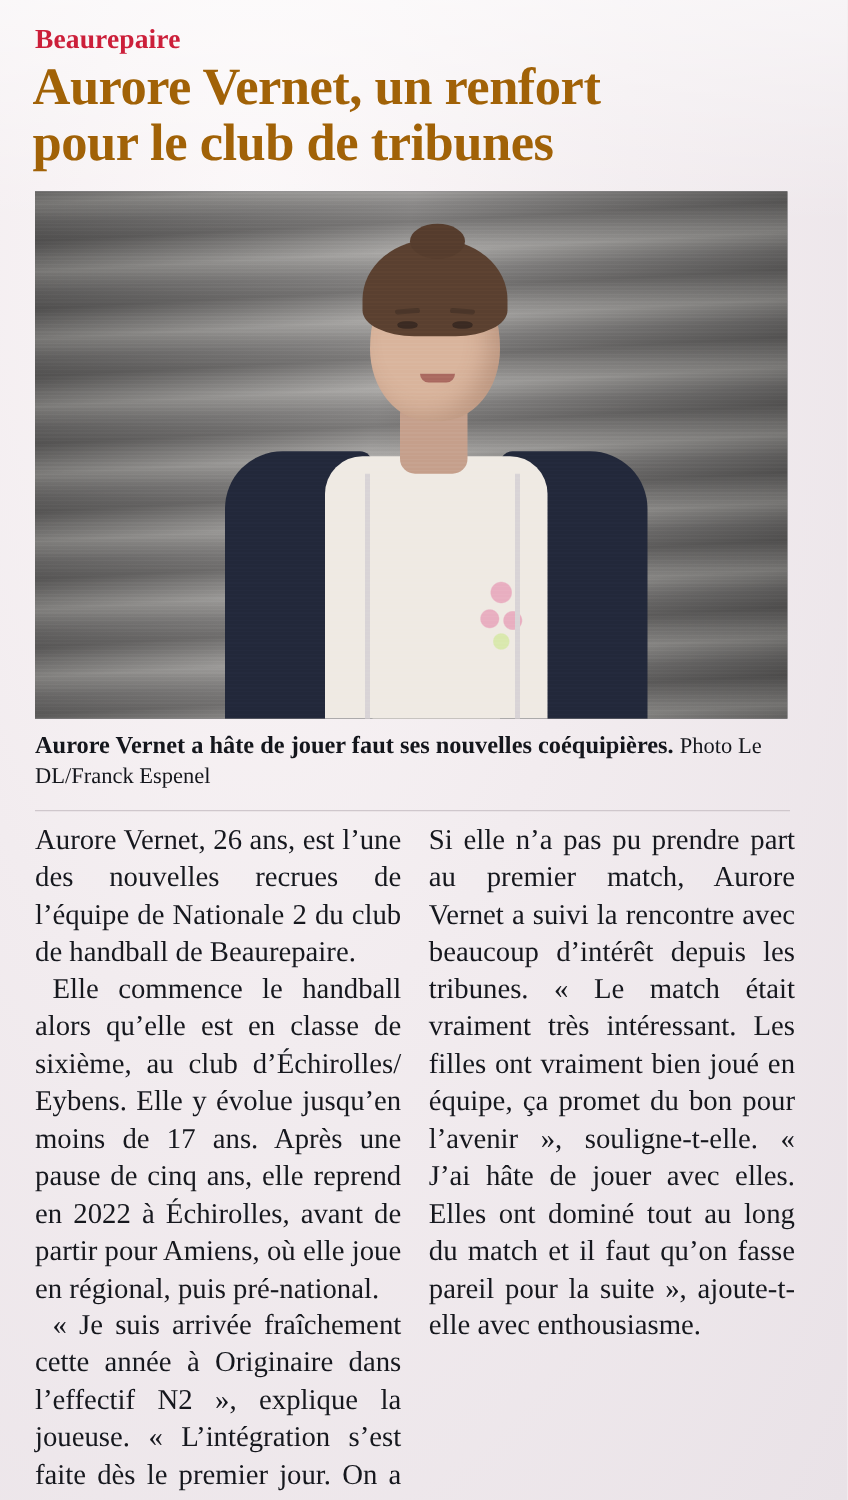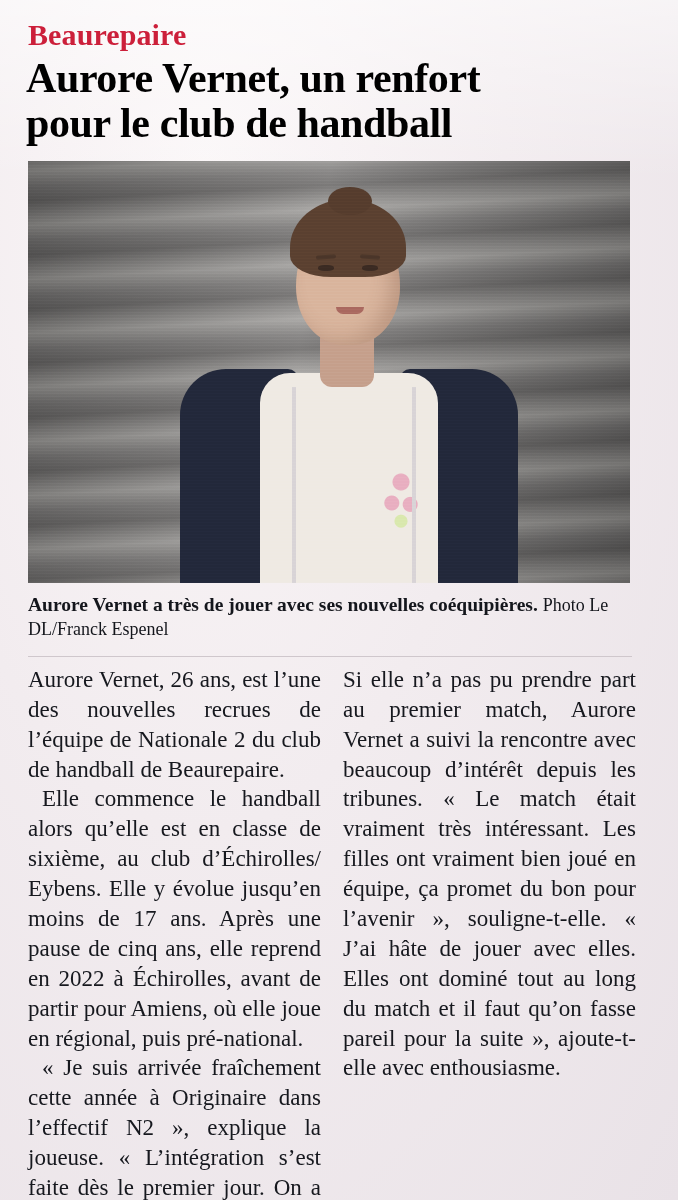--- a/index.html
+++ b/index.html
@@ -28,30 +28,30 @@
   }
   .content {
     position: relative;
     padding: 16px 24px 0 24px;
     box-sizing: border-box;
   }
   .kicker {
     color: #cc1f3a;
     font-family: "Liberation Serif", serif;
     font-weight: bold;
-    font-size: 30px;
+    font-size: 22px;
     letter-spacing: 0.1px;
     margin: 2px 0 4px 4px;
   }
   .headline {
     font-family: "Liberation Serif", serif;
     font-weight: bold;
     font-size: 42px;
     line-height: 1.08;
-    color: #000000;
+    color: #a16207;
     margin: 0 0 14px 2px;
     letter-spacing: -0.4px;
   }
   .photo-wrap {
     margin: 0 0 10px 4px;
     width: 602px;
     height: 422px;
     position: relative;
     overflow: hidden;
     background: #6a6a6e;
@@ -192,21 +192,21 @@
 
 <div class="paper"></div>
 <div class="tint-top"></div>
 
 <div class="content">
 
   <div class="kicker">Beaurepaire</div>
 
   <h1 class="headline">
     <span>Aurore Vernet, un renfort</span><br>
-    <span>pour le club de handball</span>
+    <span>pour le club de tribunes</span>
   </h1>
 
   <div class="photo-wrap">
     <div class="photo-bg"></div>
     <div class="subject">
       <div class="jacket-l"></div>
       <div class="jacket-r"></div>
       <div class="shirt"></div>
       <div class="shirt-print"></div>
       <div class="zip-l"></div>
@@ -218,21 +218,21 @@
       <div class="brow l"></div>
       <div class="brow r"></div>
       <div class="eye l"></div>
       <div class="eye r"></div>
       <div class="mouth"></div>
     </div>
     <div class="photo-noise"></div>
   </div>
 
   <div class="caption">
-    <b>Aurore Vernet a très de jouer avec ses nouvelles coéquipières.</b>
+    <b>Aurore Vernet a hâte de jouer faut ses nouvelles coéquipières.</b>
     <span class="credit">Photo Le DL/Franck Espenel</span>
   </div>
 
   <div class="rule"></div>
 
   <div class="columns">
     <div class="col">
       <p class="lead">Aurore Vernet, 26 ans, est l’une des nouvelles recrues de l’équipe de Nationale 2 du club de handball de Beaurepaire.</p>
       <p>Elle commence le handball alors qu’elle est en classe de sixième, au club d’Échirolles/ Eybens. Elle y évolue jusqu’en moins de 17 ans. Après une pause de cinq ans, elle reprend en 2022 à Échirolles, avant de partir pour Amiens, où elle joue en régional, puis pré-national.</p>
       <p>« Je suis arrivée fraîchement cette année à Originaire dans l’effectif N2 », explique la joueuse. « L’intégration s’est faite dès le premier jour. On a aussi eu un week-end de cohé-</p>

